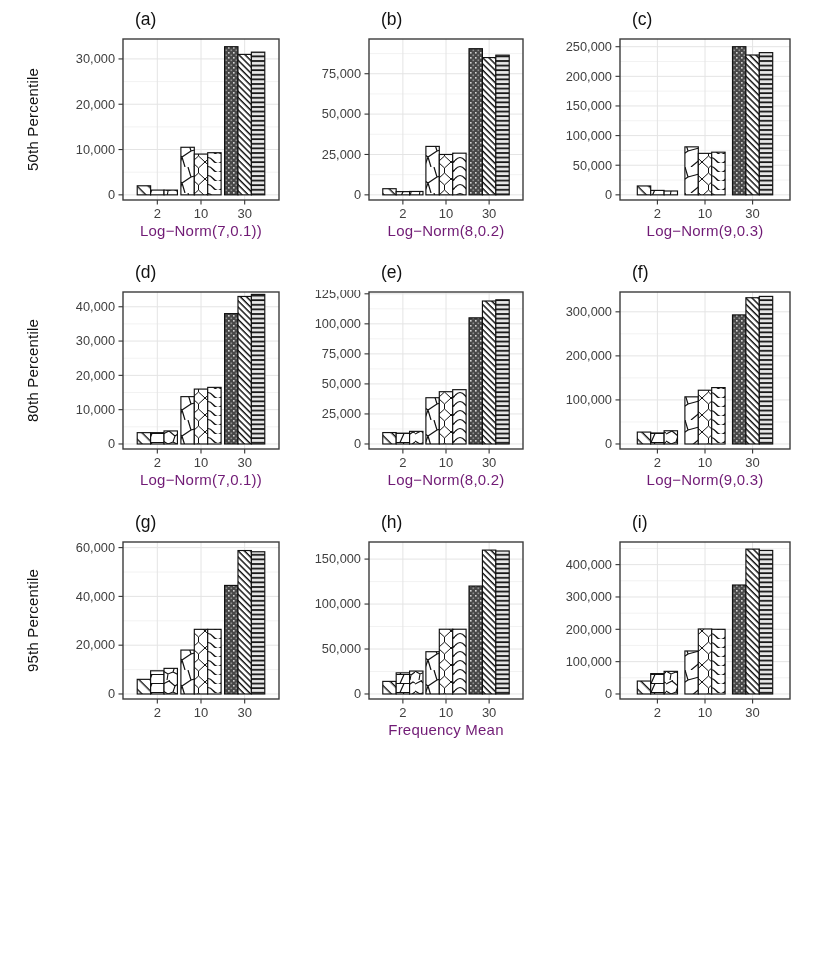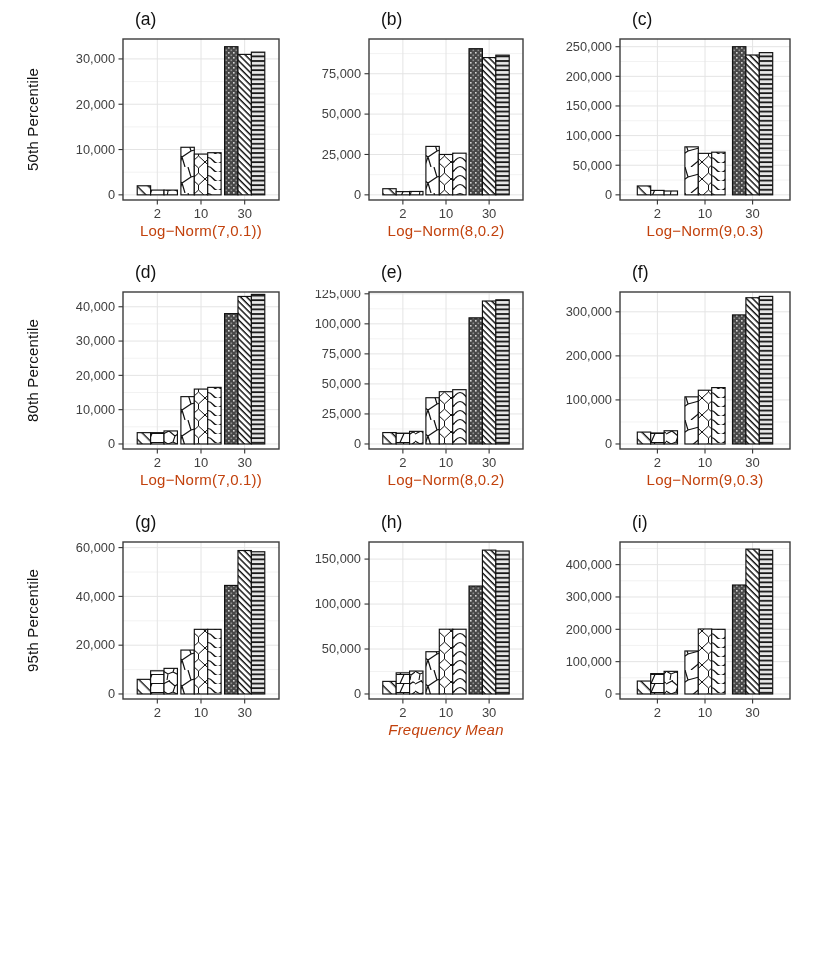--- a/index.html
+++ b/index.html
@@ -2,21 +2,21 @@
 <html><head>
 <meta charset="utf-8">
 <style>
   html,body{margin:0;padding:0;background:#fff;}
   body{width:831px;height:972px;font-family:"Liberation Sans",sans-serif;}
   .canvas{position:relative;width:831px;height:972px;background:#fff;overflow:hidden;}
   .panel{position:absolute;}
   .panel-letter{position:absolute;font-size:17.5px;color:#111;}
   .ylab-wrap{position:absolute;display:flex;align-items:center;justify-content:center;width:20px;}
   .ylab-wrap span{transform:rotate(-90deg);white-space:nowrap;font-size:15px;color:#111;letter-spacing:.2px;}
-  .xlabel{position:absolute;text-align:center;font-size:15px;color:#c2410c;letter-spacing:.2px;}
+  .xlabel{position:absolute;text-align:center;font-size:15px;color:#701a75;letter-spacing:.2px;}
   .legend{position:absolute;left:0;top:838px;width:831px;height:130px;}
   svg text{font-family:"Liberation Sans",sans-serif;}
 </style>
 </head>
 <body>
 
 <svg width="0" height="0" style="position:absolute" aria-hidden="true">
   <defs>
     <pattern id="p1" width="8" height="8" patternUnits="userSpaceOnUse" patternTransform="rotate(45)">
       <rect width="8" height="8" fill="#fff"></rect>
@@ -400,21 +400,21 @@
           <rect x="101.18" y="132.8432426035503" width="13.4" height="21.132757396449705" fill="url(#p2)" stroke="#111" stroke-width="1.15"></rect>
           <rect x="114.58" y="131.0447100591716" width="13.4" height="22.931289940828407" fill="url(#p3)" stroke="#111" stroke-width="1.15"></rect>
           <rect x="130.9" y="111.71048520710059" width="13.4" height="42.26551479289941" fill="url(#p4)" stroke="#111" stroke-width="1.15"></rect>
           <rect x="144.3" y="89.22882840236686" width="13.4" height="64.74717159763314" fill="url(#p5)" stroke="#111" stroke-width="1.15"></rect>
           <rect x="157.70000000000002" y="89.22882840236686" width="13.4" height="64.74717159763314" fill="url(#p6)" stroke="#111" stroke-width="1.15"></rect>
           <rect x="174.02" y="46.06404733727811" width="13.4" height="107.91195266272189" fill="url(#p7)" stroke="#111" stroke-width="1.15"></rect>
           <rect x="187.42000000000002" y="10.09339644970413" width="13.4" height="143.88260355029587" fill="url(#p8)" stroke="#111" stroke-width="1.15"></rect>
           <rect x="200.82000000000002" y="10.992662721893481" width="13.4" height="142.98333727810652" fill="url(#p9)" stroke="#111" stroke-width="1.15"></rect>
           <rect x="74" y="2" width="154" height="157" fill="none" stroke="#3c3c3c" stroke-width="1.4"></rect>
         </svg>
-        <div class="xlabel" style="left: 54px; top: 209px; width: 194px; font-style: italic;">Frequency Mean</div>
+        <div class="xlabel" style="left: 54px; top: 209px; width: 194px;">Frequency Mean</div>
       </div>
       <div class="panel" style="left: 546px; top: 512px; width: 256px; height: 245px;">
         <div class="panel-letter" style="left: 86px; top: 0px;">(i)</div>
         <svg width="256" height="217" style="position: absolute; left: 0px; top: 28px;">
           <line x1="74" x2="244" y1="137.80834042553192" y2="137.80834042553192" stroke="#f0f0f0" stroke-width="0.9"></line>
           <line x1="74" x2="244" y1="105.47302127659574" y2="105.47302127659574" stroke="#f0f0f0" stroke-width="0.9"></line>
           <line x1="74" x2="244" y1="73.13770212765957" y2="73.13770212765957" stroke="#f0f0f0" stroke-width="0.9"></line>
           <line x1="74" x2="244" y1="40.8023829787234" y2="40.8023829787234" stroke="#f0f0f0" stroke-width="0.9"></line>
           <line x1="74" x2="244" y1="8.467063829787236" y2="8.467063829787236" stroke="#f0f0f0" stroke-width="0.9"></line>
           <line x1="111.4" x2="111.4" y1="2" y2="159" stroke="#e4e4e4" stroke-width="1"></line>

